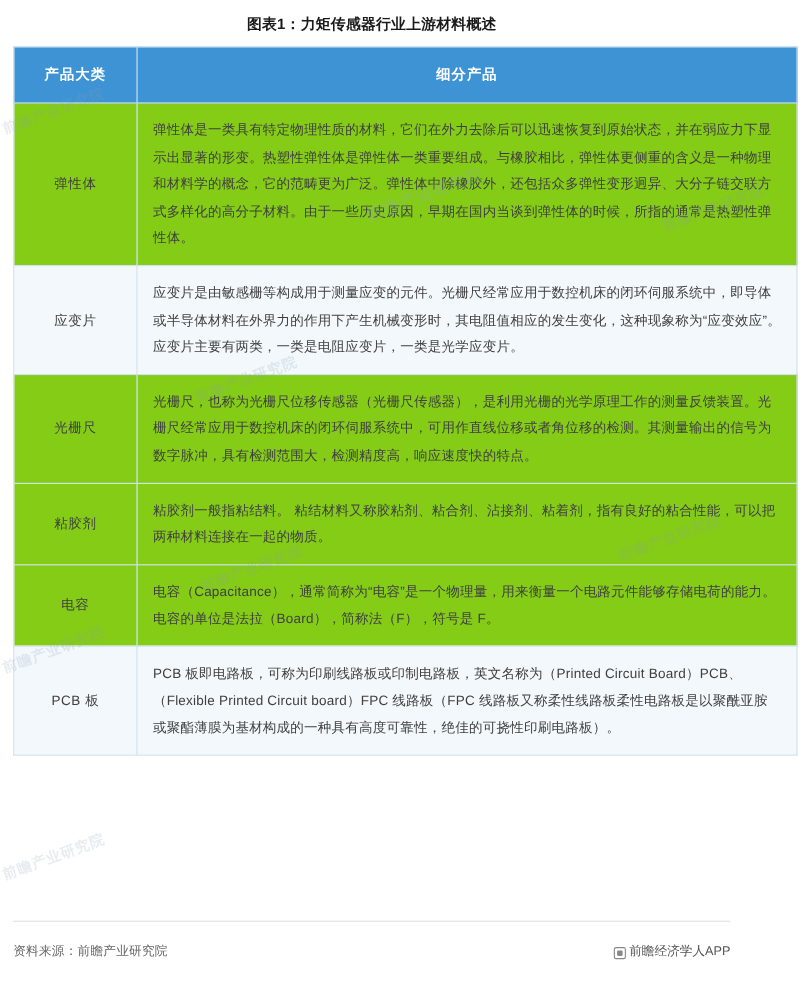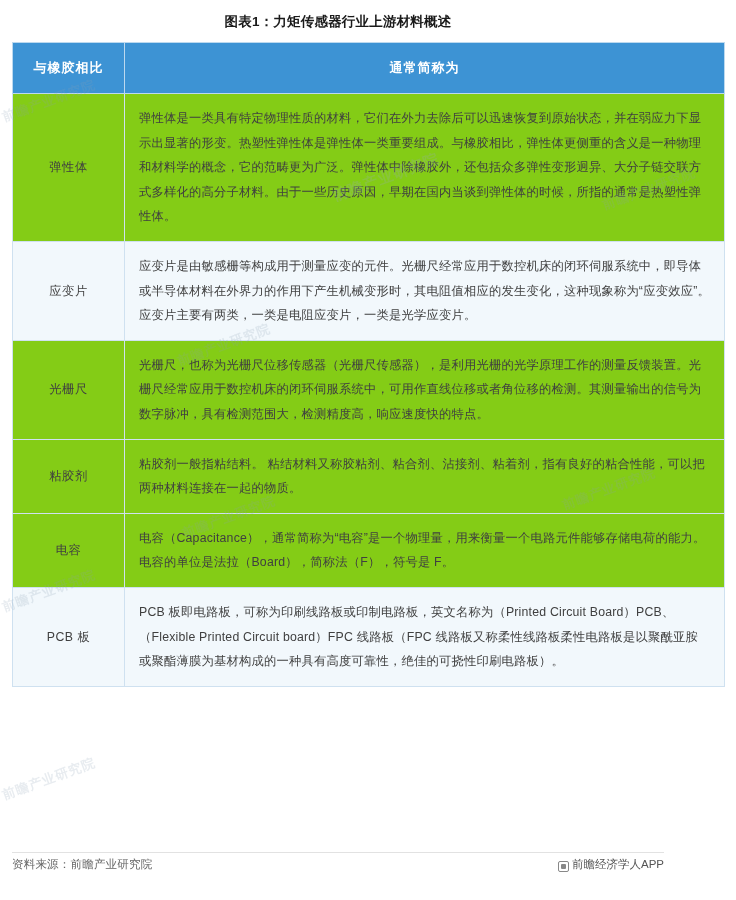--- a/index.html
+++ b/index.html
@@ -66,21 +66,21 @@
   }
   tr.alt td { background: #f2f8fc; }
   tr.plain td { background: #84cc16; }
 
   .footer {
     position: absolute;
     left: 12px;
     right: 12px;
     bottom: 28px;
     border-top: 1px solid #e2e2e2;
-    padding-top: 4px;
+    padding-top: 19px;
     display: flex;
     justify-content: space-between;
     align-items: center;
     font-size: 11.5px;
     color: #666;
   }
   .footer .src { letter-spacing: 0.2px; }
   .footer .brand {
     display: flex;
     align-items: flex-end;
@@ -123,22 +123,22 @@
 </head>
 <body>
 
 <div class="page">
 
   <div class="fig-title">图表1：力矩传感器行业上游材料概述</div>
 
   <table class="tbl">
     <thead>
       <tr>
-        <th class="col-cat">与橡胶相比</th>
-        <th class="col-sub">通常简称为</th>
+        <th class="col-cat">产品大类</th>
+        <th class="col-sub">细分产品</th>
       </tr>
     </thead>
     <tbody>
       <tr class="plain">
         <td class="cat">弹性体</td>
         <td class="sub">弹性体是一类具有特定物理性质的材料，它们在外力去除后可以迅速恢复到原始状态，并在弱应力下显示出显著的形变。热塑性弹性体是弹性体一类重要组成。与橡胶相比，弹性体更侧重的含义是一种物理和材料学的概念，它的范畴更为广泛。弹性体中除橡胶外，还包括众多弹性变形迥异、大分子链交联方式多样化的高分子材料。由于一些历史原因，早期在国内当谈到弹性体的时候，所指的通常是热塑性弹性体。</td>
       </tr>
       <tr class="alt">
         <td class="cat">应变片</td>
         <td class="sub">应变片是由敏感栅等构成用于测量应变的元件。光栅尺经常应用于数控机床的闭环伺服系统中，即导体或半导体材料在外界力的作用下产生机械变形时，其电阻值相应的发生变化，这种现象称为“应变效应”。应变片主要有两类，一类是电阻应变片，一类是光学应变片。</td>

